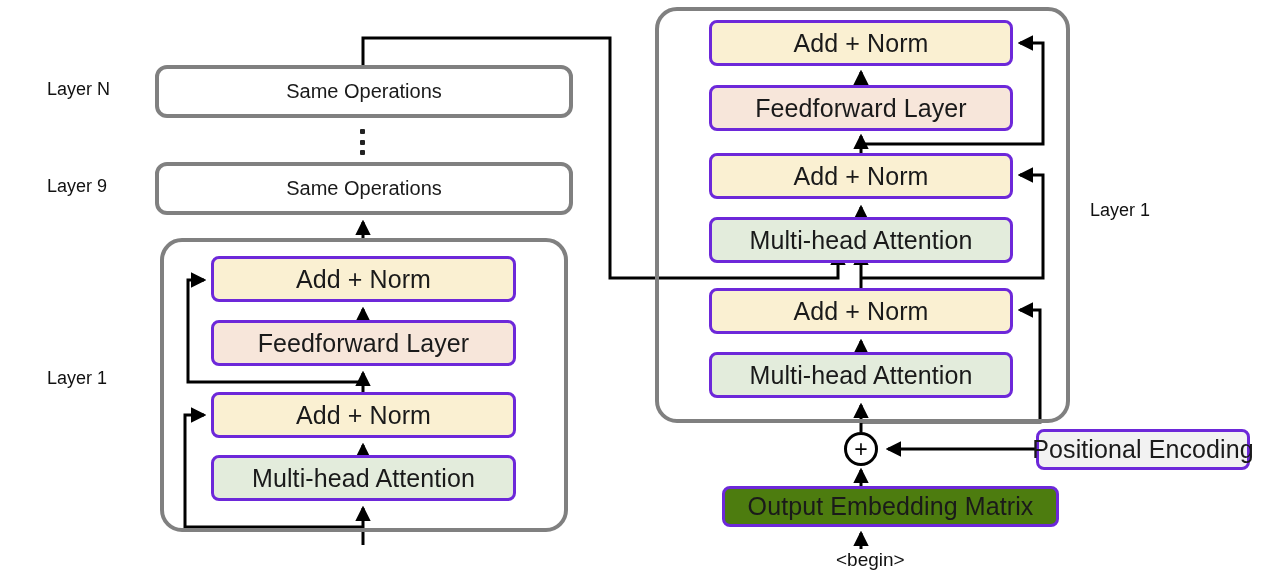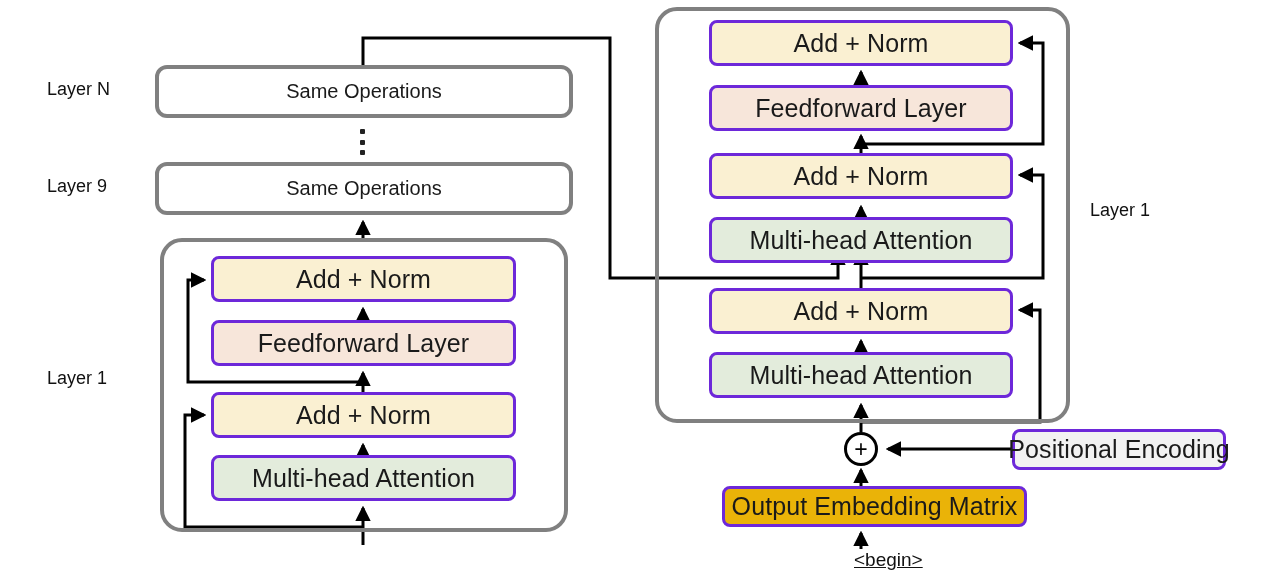--- a/index.html
+++ b/index.html
@@ -207,23 +207,23 @@
   </div>
 
   <div class="node" style="left:709px; top:352px; width:304px; height:46px; background:#e3ecdc;">
     <span>Multi-head Attention</span>
   </div>
 
   <div class="plus-node" style="left:844px; top:432px;">
     <span>+</span>
   </div>
 
-  <div class="node" style="left:1012px; top:429px; width:214px; height:41px; background:#f2f2f2;">
+  <div class="node" style="left:1036px; top:429px; width:214px; height:41px; background:#f2f2f2;">
     <span>Positional Encoding</span>
   </div>
 
-  <div class="node" style="left:722px; top:486px; width:305px; height:41px; background:#eab308;">
+  <div class="node" style="left:722px; top:486px; width:337px; height:41px; background:#4d7c0f;">
     <span>Output Embedding Matrix</span>
   </div>
 
-  <div class="plain-label" style="left:854px; top:549px;text-decoration:underline;">&lt;begin&gt;</div>
+  <div class="plain-label" style="left:836px; top:549px;">&lt;begin&gt;</div>
 
 </div>
 
 </body></html>

